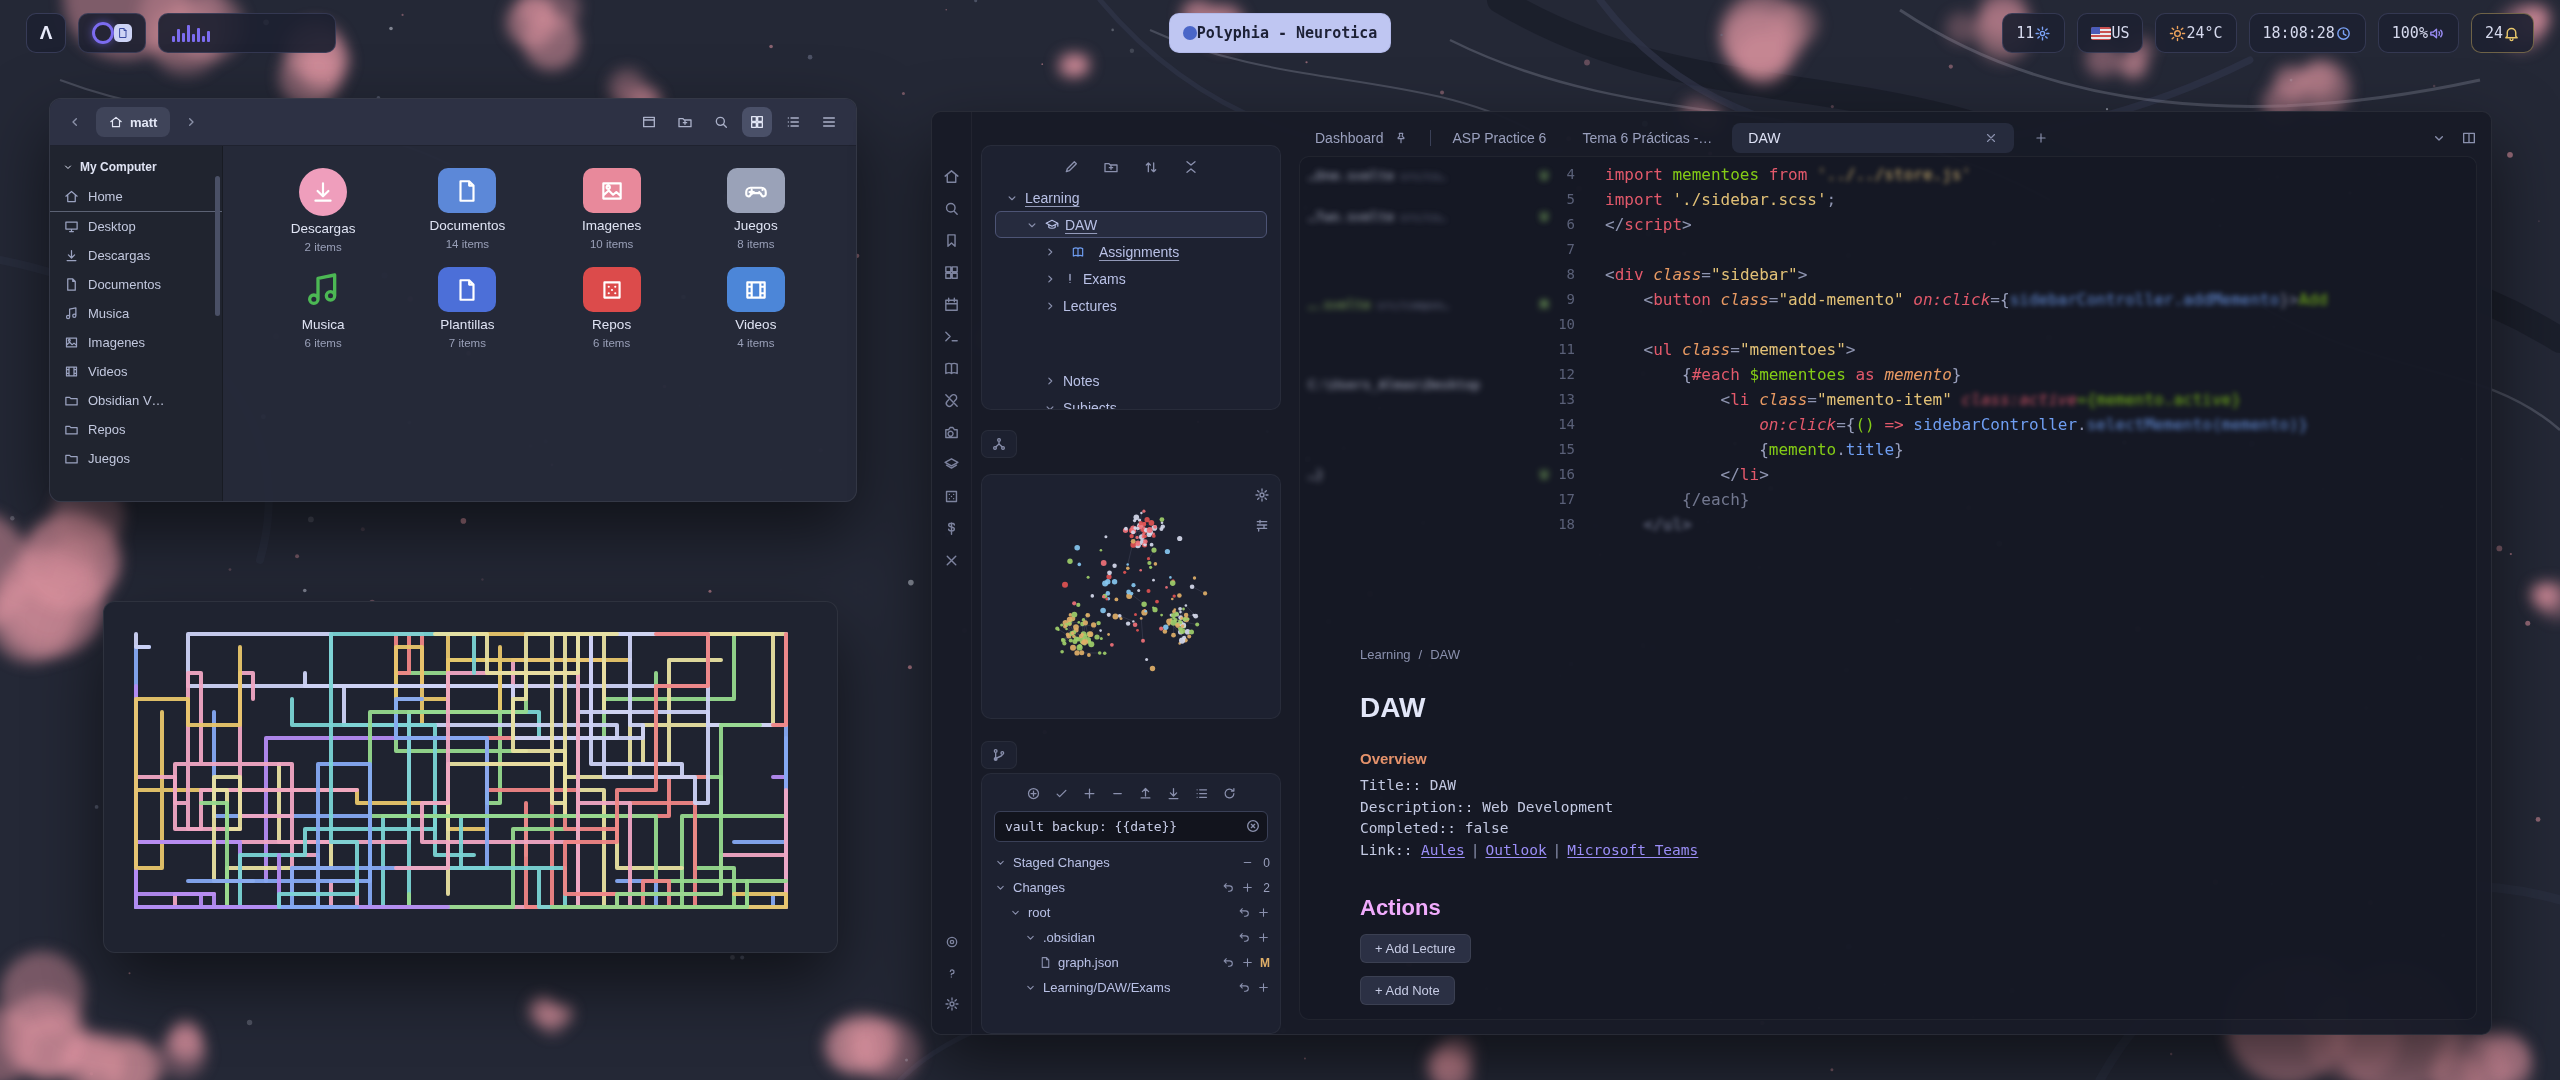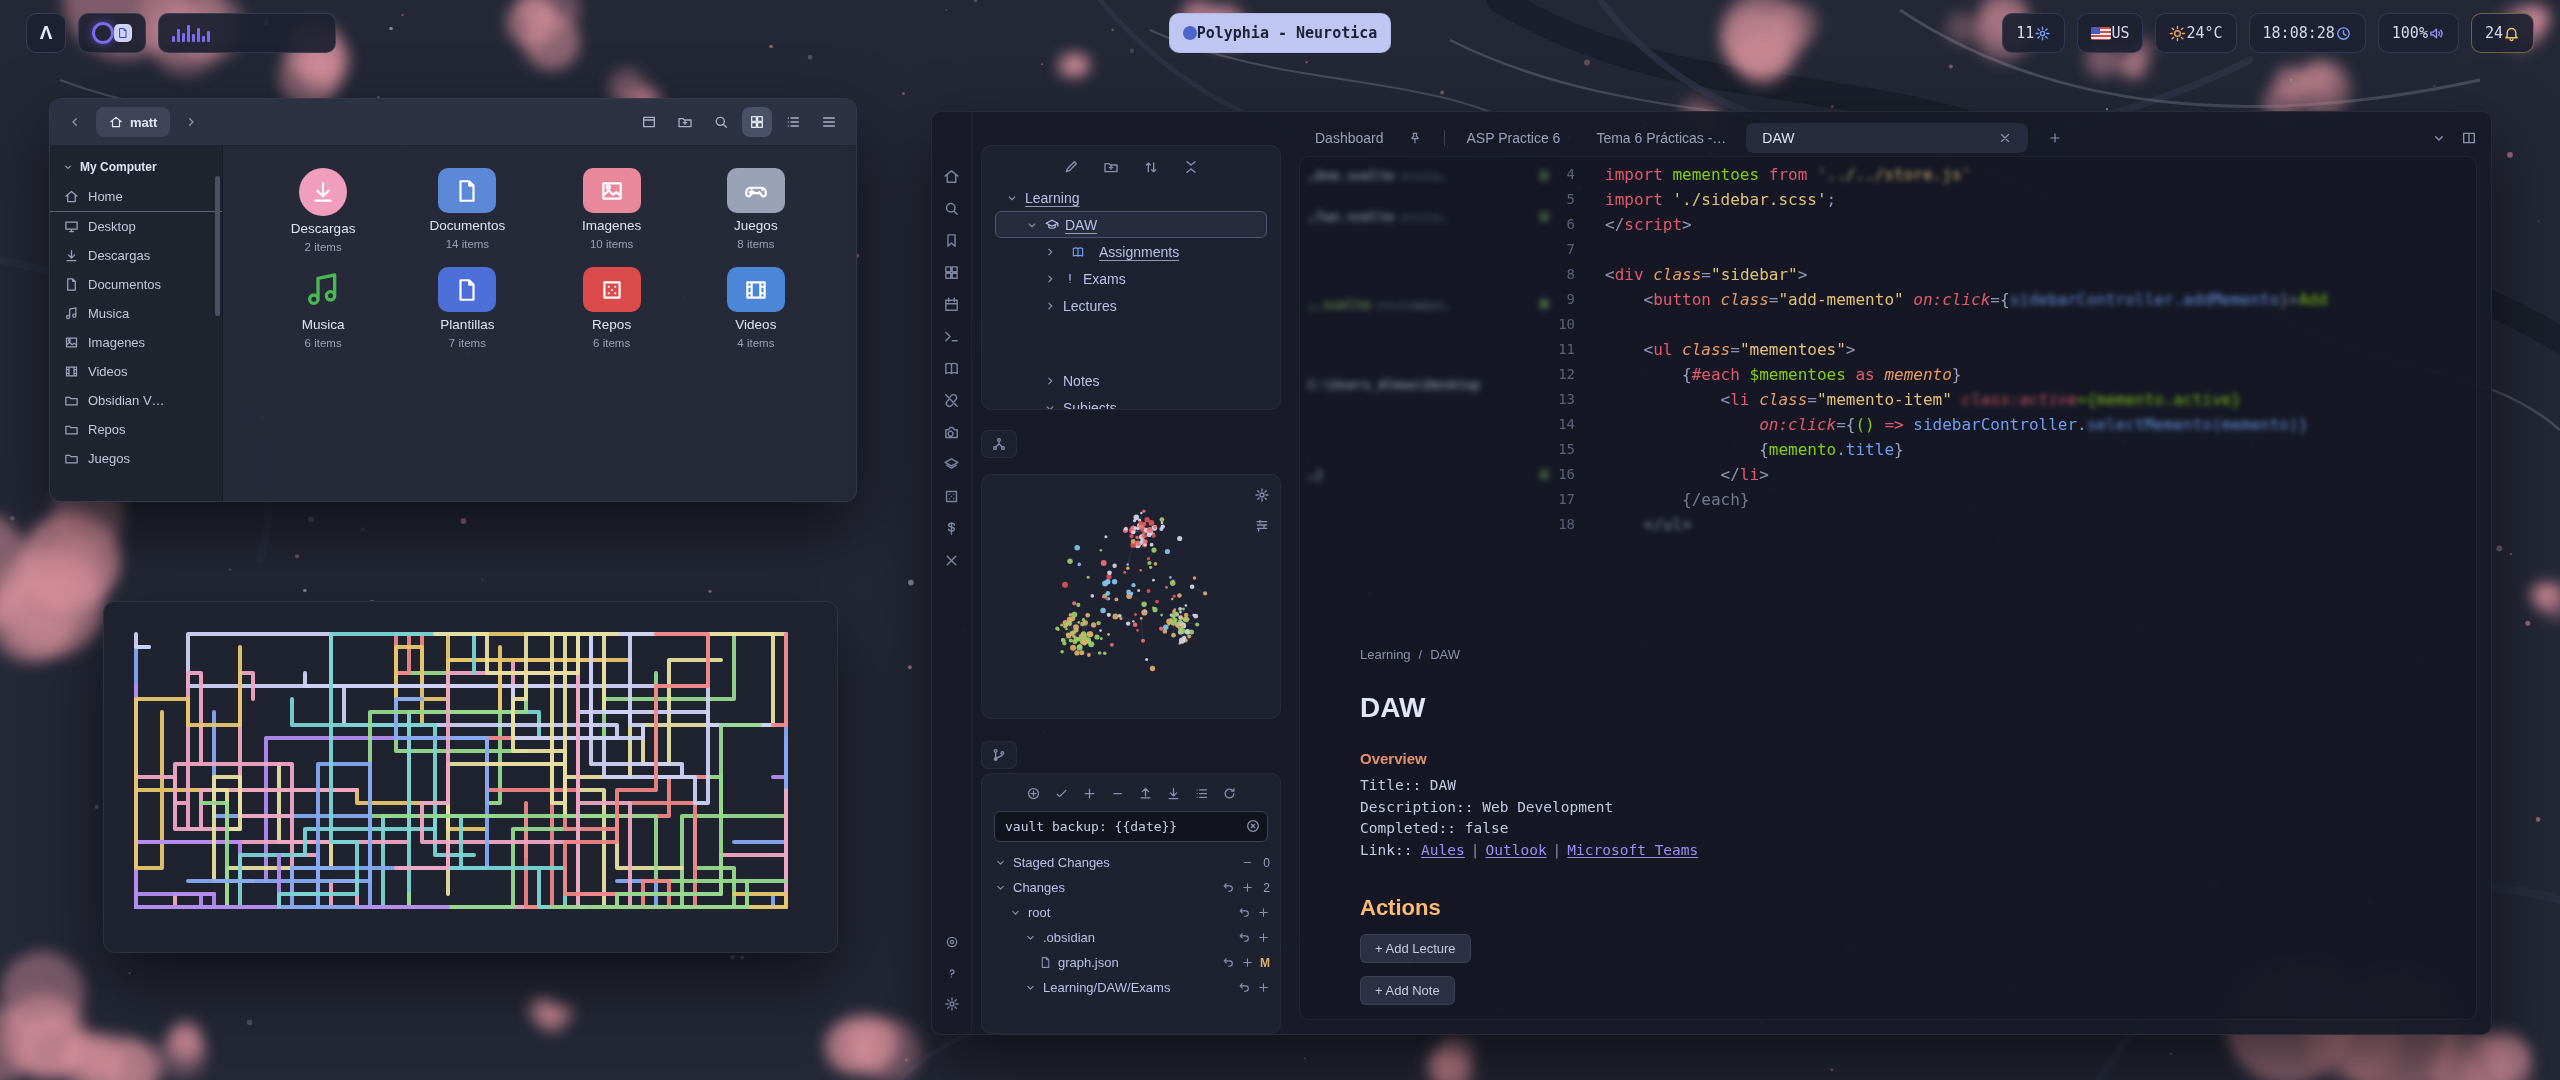--- a/index.html
+++ b/index.html
@@ -96,21 +96,21 @@
   #git-input{width:100%;box-sizing:border-box;height:31px;background:#12141d;border:1px solid #3a4057;border-radius:6px;
     color:#c8cde8;font-family:"DejaVu Sans Mono",monospace;font-size:13px;padding:0 30px 0 10px;outline:none;}
   #git-input-clear{position:absolute;right:7px;top:7px;color:#8a90ad;}
   .grow{height:25px;display:flex;align-items:center;gap:6px;color:#b9c1e6;padding-right:10px;box-sizing:border-box;}
   .grow .ic{width:13px;height:13px;color:#8a90ad;}
   .grow .spacer{flex:1;}
   .gcount{color:#9aa0bd;font-size:12px;min-width:10px;text-align:right;}
   .gstatus{color:#e0af68;font-size:12px;font-weight:bold;}
 
   #ob-tabs{position:absolute;left:367px;top:10px;right:14px;height:32px;display:flex;align-items:center;gap:4px;color:#9aa0bd;font-size:14px;}
-  .otab{height:30px;display:flex;align-items:center;gap:24px;padding:0 16px;border-radius:8px;white-space:nowrap;}
+  .otab{height:30px;display:flex;align-items:center;gap:10px;padding:0 16px;border-radius:8px;white-space:nowrap;}
   .otab .ic{width:14px;height:14px;color:#8a90ad;}
   .otab.active{background:#262b3d;color:#dde1f5;min-width:250px;justify-content:space-between;}
   .tabsep{width:1px;height:16px;background:#3a4057;margin:0 2px;}
   #tab-controls{margin-left:auto;display:flex;gap:14px;color:#8a90ad;}
 
   #ob-main{left:367px;top:44px;right:14px;bottom:14px;background:rgba(21,24,35,.62);overflow:hidden;}
   
   #code-bg{position:absolute;left:8px;top:0;width:250px;height:420px;filter:blur(3.2px);opacity:.85;
     font-family:"DejaVu Sans Mono",monospace;font-size:13px;color:#cdd2e8;}
   .bgrow{position:absolute;left:0;width:240px;display:flex;gap:6px;align-items:baseline;}
@@ -127,21 +127,21 @@
   
   #note{position:absolute;left:60px;top:490px;right:40px;color:#c3c9e2;}
   #crumb{font-size:13px;color:#8a90ad;display:flex;gap:8px;}
   #crumb .seg{cursor:default;}
   #note h1{font-size:28px;margin:30px 0 0;color:#e2e6f8;font-weight:bold;}
   .h-overview{margin-top:26px;font-size:15px;font-weight:bold;color:#e5926b;}
   .prop{font-family:"DejaVu Sans Mono",monospace;font-size:14.5px;line-height:21.5px;color:#c3c9e2;}
   #props{margin-top:8px;}
   .nlink{color:#9b8ef7;text-decoration:underline;text-underline-offset:2px;cursor:pointer;}
   .lsep{color:#8a90ad;margin:0 6px;}
-  #note h2{font-size:22px;margin:34px 0 0;color:#fdba74;}
+  #note h2{font-size:22px;margin:34px 0 0;color:#f0abfc;}
   .act-btn{display:block;margin-top:13px;width:fit-content;background:#2b3044;border:1px solid rgba(255,255,255,.08);
     border-radius:6px;padding:6px 14px;font-size:13px;color:#c6cbe4;font-family:"Liberation Sans",sans-serif;}
 </style>
 </head>
 <body>
 
 <div id="desktop">
   <svg id="wallpaper" viewBox="0 0 2560 1080">
       <defs>
         <filter id="soft" x="-50%" y="-50%" width="200%" height="200%">

